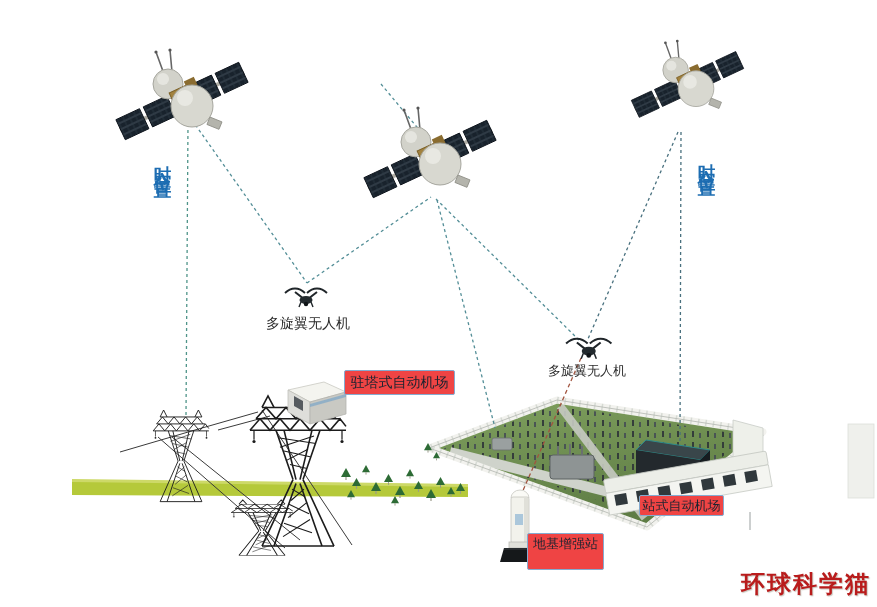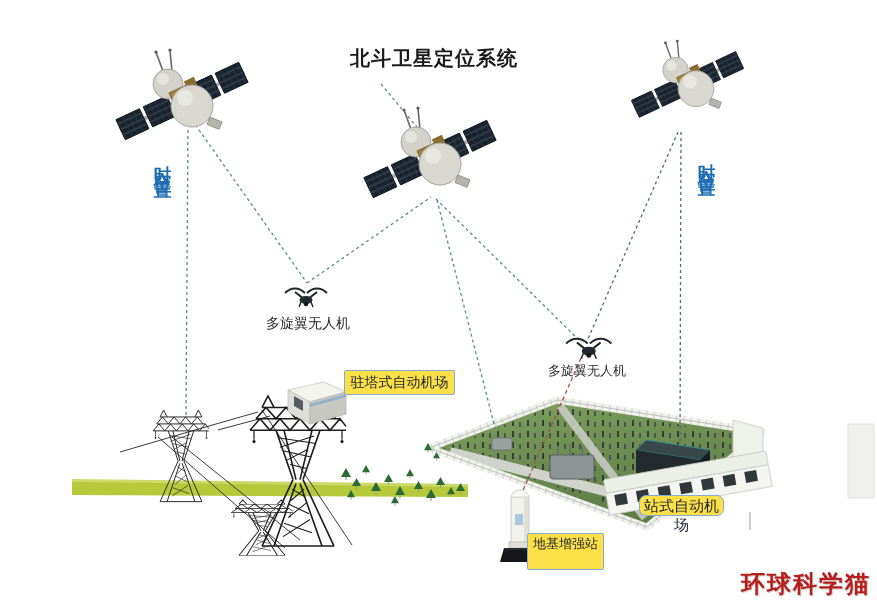--- a/index.html
+++ b/index.html
@@ -8,24 +8,24 @@
   #diagram-svg{position:absolute;left:0;top:0;}
   .abs{position:absolute;}
   .title{left:350px;top:45px;font-size:20px;font-weight:bold;color:#1a1a1a;letter-spacing:1px;}
   .vtext{writing-mode:vertical-lr;text-orientation:upright;font-weight:bold;
          font-size:17.5px;color:#1d6db2;letter-spacing:5px;line-height:1;}
   .vleft{left:153px;top:152px;}
   .vright{left:697px;top:150px;}
   .dronelabel{font-size:14px;color:#2b2b2b;text-align:right;}
   .dl-left{left:262px;top:315px;width:88px;}
   .dl-right{left:546px;top:362px;width:80px;font-size:13px;}
-  .bluebox{background:#fde047;border:1px solid #85abd0;border-radius:2px;
+  .bluebox{background:#ef4444;border:1px solid #85abd0;border-radius:2px;
            color:#1c2430;text-align:center;box-sizing:border-box;}
   .lb-tower{left:344px;top:370px;width:111px;height:25px;line-height:23px;font-size:14px;}
-  .lb-station{left:639px;top:495px;width:85px;height:21px;line-height:19px;font-size:15px;border-radius:7px;}
+  .lb-station{left:639px;top:495px;width:85px;height:21px;line-height:19px;font-size:13px;}
   .lb-ground{left:527px;top:533px;width:77px;height:37px;line-height:20px;font-size:13px;}
   .watermark{left:741px;top:568px;font-size:24px;font-weight:bold;color:#b91c1c;
              letter-spacing:2px;text-shadow:1px 1px 1px #c9c9c1;}
 </style>
 </head>
 <body>
 
 <div id="stage">
 
 <svg id="diagram-svg" width="877" height="607" viewBox="0 0 877 607">
@@ -196,21 +196,20 @@
     <path d="M13,10 a9,8 0 0 1 18,0 Z" fill="#fafaf6" stroke="#c8c8c2" stroke-width="0.8"></path>
     <rect x="13" y="9" width="18" height="46" rx="2" fill="#f2f2ec" stroke="#c4c4be" stroke-width="0.8"></rect>
     <rect x="26" y="10" width="5" height="44" fill="#d8d8d2" opacity="0.7"></rect>
     <rect x="17" y="26" width="8" height="11" fill="#9fc0d8" opacity="0.85"></rect>
     <rect x="11" y="54" width="22" height="6" fill="#e0e0da" stroke="#bcbcb6" stroke-width="0.8"></rect>
     <polygon points="6,60 38,60 42,74 2,74" fill="#15181a"></polygon>
     <line x1="6" y1="61" x2="38" y2="61" stroke="#3a3f42" stroke-width="1"></line>
   </g>
 </svg>
 
-<div class="abs title">北斗卫星定位系统</div>
 
 <div class="abs vtext vleft">时空位置</div>
 <div class="abs vtext vright">时空位置</div>
 
 <div class="abs dronelabel dl-left">多旋翼无人机</div>
 <div class="abs dronelabel dl-right">多旋翼无人机</div>
 
 <div class="abs bluebox lb-tower">驻塔式自动机场</div>
 <div class="abs bluebox lb-station">站式自动机场</div>
 <div class="abs bluebox lb-ground">地基增强站</div>

